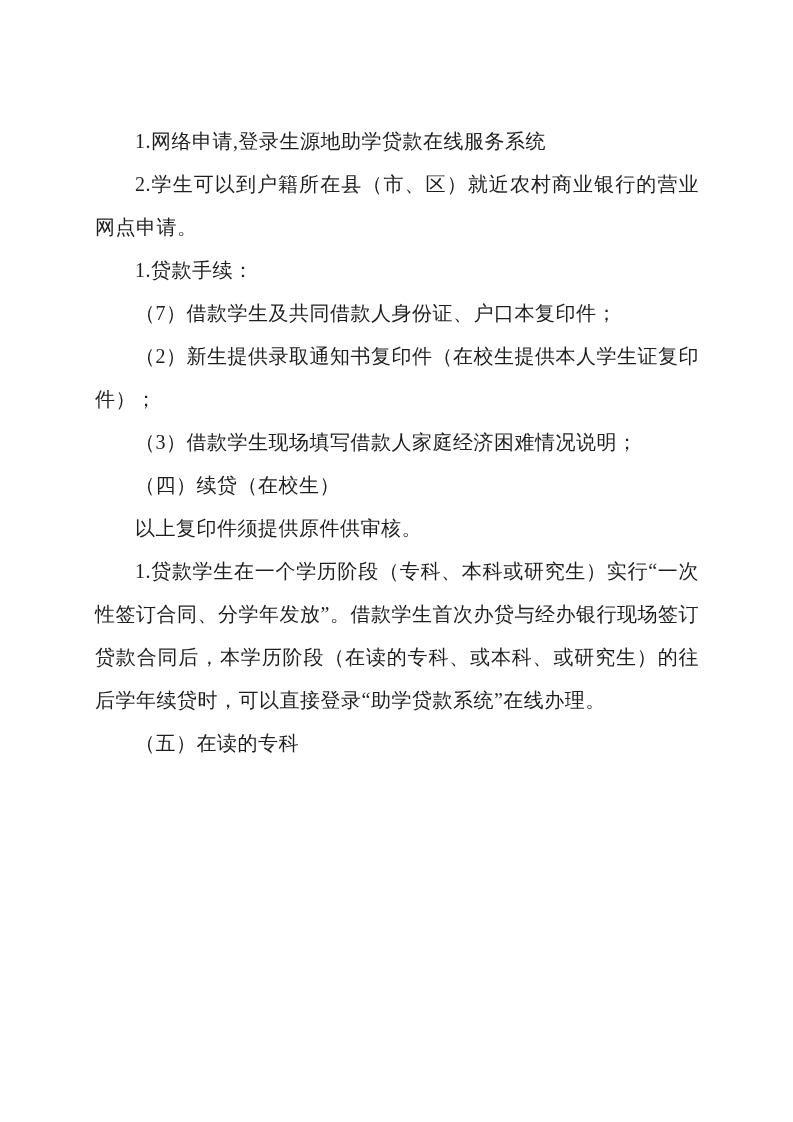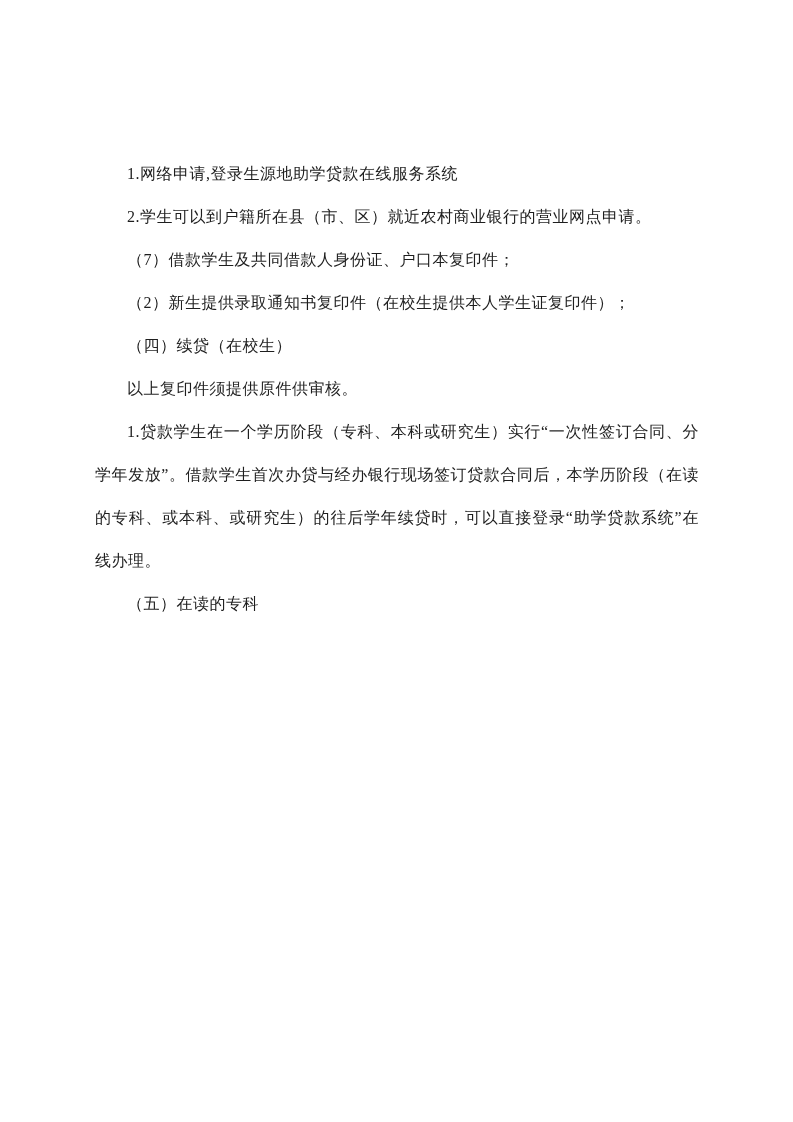--- a/index.html
+++ b/index.html
@@ -11,43 +11,45 @@
     position: relative;
     width: 793px;
     height: 1122px;
     background: #ffffff;
     overflow: hidden;
     font-family: "Liberation Serif", "DejaVu Serif", serif;
   }
   .doc-content {
     position: absolute;
     left: 95px;
-    top: 152px;
+    top: 120px;
     width: 604px;
     color: #1e1e1e;
-    font-size: 16px;
+    font-size: 20px;
     line-height: 43px;
     text-align: justify;
     text-justify: inter-ideograph;
     letter-spacing: 0.5px;
   }
   .doc-content p {
     margin: 0;
     padding: 0;
     text-indent: 2em;
     word-break: break-all;
   }
 </style>
 </head>
 <body>
 
 <div class="page">
   <div class="doc-content">
     <p>1.网络申请,登录生源地助学贷款在线服务系统</p>
     <p>2.学生可以到户籍所在县（市、区）就近农村商业银行的营业网点申请。</p>
+    <p>1.贷款手续：</p>
     <p>（7）借款学生及共同借款人身份证、户口本复印件；</p>
     <p>（2）新生提供录取通知书复印件（在校生提供本人学生证复印件）；</p>
+    <p>（3）借款学生现场填写借款人家庭经济困难情况说明；</p>
     <p>（四）续贷（在校生）</p>
     <p>以上复印件须提供原件供审核。</p>
     <p>1.贷款学生在一个学历阶段（专科、本科或研究生）实行“一次性签订合同、分学年发放”。借款学生首次办贷与经办银行现场签订贷款合同后，本学历阶段（在读的专科、或本科、或研究生）的往后学年续贷时，可以直接登录“助学贷款系统”在线办理。</p>
     <p>（五）在读的专科</p>
   </div>
 </div>
 
 </body></html>

